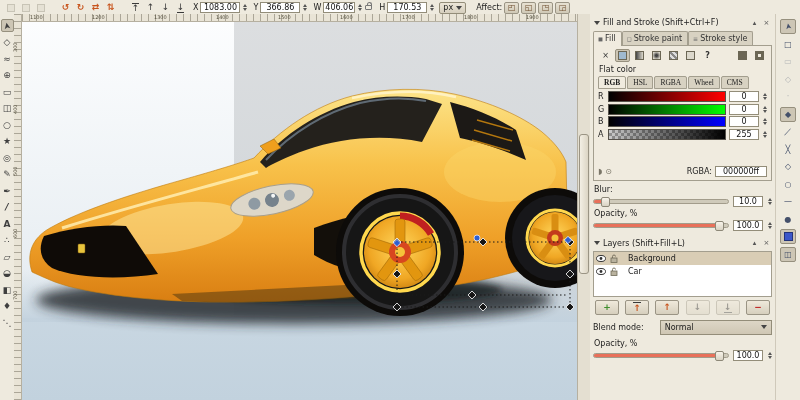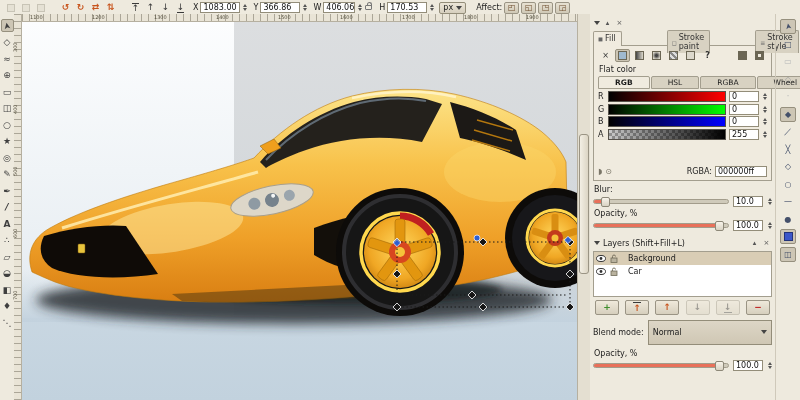--- a/index.html
+++ b/index.html
@@ -14,21 +14,21 @@
           font-size:9px; line-height:1; color:#3a3a3a; border:1px solid transparent; border-radius:2px; }
   .tbtn.orange { color:#c8551e; font-weight:bold; }
   .tbtn.dis { opacity:.38; }
   .sq { width:8px; height:8px; border:1px solid #8d8878; background:#d9d3c4; }
   .gap { width:8px; }
   .topline { border-top:1px solid #3a3a3a; }
   .botline { border-bottom:1px solid #3a3a3a; }
   .fld { display:flex; align-items:center; gap:2px; margin-left:4px; }
   .fld .lbl { font-size:8px; color:#222; }
   .entry { background:#fff; border:1px solid #938d79; height:11px; display:flex; align-items:center;
-           padding:0 2px; font-size:8px; color:#111; }
+           padding:0 2px; font-size:8px; color:#111;justify-content:center; }
   .spinner { display:flex; flex-direction:column; justify-content:center; gap:1px; margin-left:1px; }
   .spinner i { display:block; width:0; height:0; border-left:2.5px solid transparent; border-right:2.5px solid transparent; }
   .spinner .up { border-bottom:3px solid #555; }
   .spinner .dn { border-top:3px solid #555; }
   .combo { background:linear-gradient(#ece6d8,#d6cfbe); border:1px solid #938d79; border-radius:2px;
            height:12px; display:flex; align-items:center; padding:0 3px; gap:3px; }
   .combo .arr { width:0; height:0; border-left:3px solid transparent; border-right:3px solid transparent; border-top:4px solid #444; }
   .mini-lock { width:7px; height:5px; border:1px solid #777; border-radius:1px; position:relative; margin:0 1px; }
   .mini-lock::before { content:''; position:absolute; left:1px; top:-4px; width:3px; height:3px;
                        border:1px solid #777; border-bottom:none; border-radius:3px 3px 0 0; }
@@ -65,40 +65,40 @@
   #vscroll { width:13px; background:#e4dfd1; border-left:1px solid #b6b0a0; position:relative; }
   #vscroll .thumb { position:absolute; left:1px; right:1px; top:120px; height:140px;
                     background:linear-gradient(90deg,#f3efe4,#dcd5c4); border:1px solid #9a9484; border-radius:3px; }
 
   
   #dock { width:185px; padding:2px 3px; display:flex; flex-direction:column; }
   .dock-title { height:13px; display:flex; align-items:center; gap:3px; padding:0 1px; }
   .dock-title .exp { width:0; height:0; border-top:4px solid #444; border-left:3px solid transparent; border-right:3px solid transparent; }
   .dock-title .t { font-size:8px; color:#222; flex:1; }
   .dock-title .ic { font-size:7px; color:#555; width:9px; text-align:center; }
-  .tabs { display:flex; align-items:flex-start; height:15px; margin-top:1px;gap:45px; }
+  .tabs { display:flex; align-items:center; height:15px; margin-top:1px; }
   .tab { font-size:8px; padding:2px 5px 2px 4px; border:1px solid #a39e8e; border-bottom:none;
          background:#d8d2c2; color:#333; display:flex; gap:2px; align-items:center; border-radius:2px 2px 0 0; }
   .tab.active { background:#f0ebdf; position:relative; top:1px; padding-bottom:3px; }
   .tab .mini { font-size:6px; color:#666; }
   .frame { border:1px solid #a39e8e; background:#f0ebdf; padding:3px 4px; }
 
   .paintrow { display:flex; align-items:center; gap:2px; }
   .pbtn { width:15px; height:13px; border:1px solid transparent; border-radius:2px;
           display:flex; align-items:center; justify-content:center; font-size:8px; color:#333; }
   .pbtn.pressed { background:#ccc5b4; border-color:#96907e; }
   .swatch { width:9px; height:9px; border:1px solid #6b6654; }
   .sw-flat { background:#9fb9cf; }
   .sw-lin  { background:linear-gradient(90deg,#444,#dcd8cc); }
   .sw-rad  { background:radial-gradient(circle,#444 20%,#dcd8cc 80%); }
   .sw-pat  { background:repeating-linear-gradient(45deg,#888 0 2px,#ddd 2px 4px); }
   .sw-swa  { background:#dcd8cc; position:relative; }
   .modelabel { font-size:8px; margin:3px 0 2px 1px; color:#222; }
   .ctabs { display:flex; gap:1px; margin-bottom:2px; }
-  .ctab { font-size:7.5px; padding:1px 16px; border:1px solid #a39e8e; background:#d8d2c2; border-radius:2px 2px 0 0; }
+  .ctab { font-size:7.5px; padding:1px 5px; border:1px solid #a39e8e; background:#d8d2c2; border-radius:2px 2px 0 0;font-family:Liberation Serif, serif; }
   .ctab.active { background:#f0ebdf; font-weight:bold; }
 
   .crow { display:flex; align-items:center; gap:3px; margin:1.5px 0; }
   .crow .cl { width:7px; font-size:8px; color:#222; }
   .ctrack { flex:1; height:11px; border:1px solid #55514a; }
   .tr-r { background:linear-gradient(to right,#000,#f00); }
   .tr-g { background:linear-gradient(to right,#000,#0f0); }
   .tr-b { background:linear-gradient(to right,#000,#00f); }
   .tr-a { background-image:linear-gradient(to right, rgba(0,0,0,0), #000),
             linear-gradient(45deg,#8f8f8f 25%,transparent 25%,transparent 75%,#8f8f8f 75%),
@@ -121,22 +121,22 @@
   #layersPanel { margin-top:6px; }
   .layerlist { background:#fff; border:1px solid #a39e8e; margin-top:1px; }
   .lrow { display:flex; align-items:center; gap:4px; height:13px; padding:0 2px; font-size:8px; }
   .lrow.sel { background:#d9cdb5; }
   .layerpad { height:18px; background:#fff; }
   .lbtns { display:flex; justify-content:space-between; margin-top:3px; padding:0 2px; }
   .lbtn { width:24px; height:15px; border:1px solid #9a9484; border-radius:2px;
           background:linear-gradient(#efe9db,#d6cfbd); display:flex; align-items:center; justify-content:center;
           font-size:9px; font-weight:bold; }
   .lbtn.dis { opacity:.4; }
-  .blendrow { display:flex; align-items:center; gap:4px; margin-top:5px; }
-  .blendcombo { flex:1; height:25px; background:linear-gradient(#ddd6c6,#cfc7b4); border:1px solid #938d79;
+  .blendrow { display:flex; align-items:center; gap:16px; margin-top:5px; }
+  .blendcombo { flex:1; height:15px; background:linear-gradient(#ddd6c6,#cfc7b4); border:1px solid #938d79;
                 display:flex; align-items:center; padding:0 4px; font-size:8px; }
   .blendcombo .arr { margin-left:auto; width:0; height:0; border-left:3px solid transparent; border-right:3px solid transparent; border-top:4px solid #444; }
 
   
   #snapbar { width:25px; padding-top:5px; display:flex; flex-direction:column; align-items:center; gap:2.5px;
              border-left:1px solid #cfc9ba; }
   .snap { width:16px; height:15px; display:flex; align-items:center; justify-content:center;
           font-size:8px; color:#44506a; border:1px solid transparent; border-radius:2px; }
   .snap.pressed { background:#cdc6b5; border-color:#96907e; }
   .snap.dis { opacity:.35; }
@@ -456,20 +456,21 @@
 
     <div id="vscroll">
       <div class="thumb"></div>
     </div>
 
     <div id="dock">
 
       <div id="fsPanel">
         <div class="dock-title">
           <span class="exp"></span>
+          <span class="t">Fill and Stroke (Shift+Ctrl+F)</span>
           <span class="ic">▴</span>
           <span class="ic">×</span>
         </div>
         <div class="tabs">
           <span class="tab active">
               <span class="mini">◼</span>
               <span>Fill</span>
             </span>
           <span class="tab">
               <span class="mini">◻</span>

